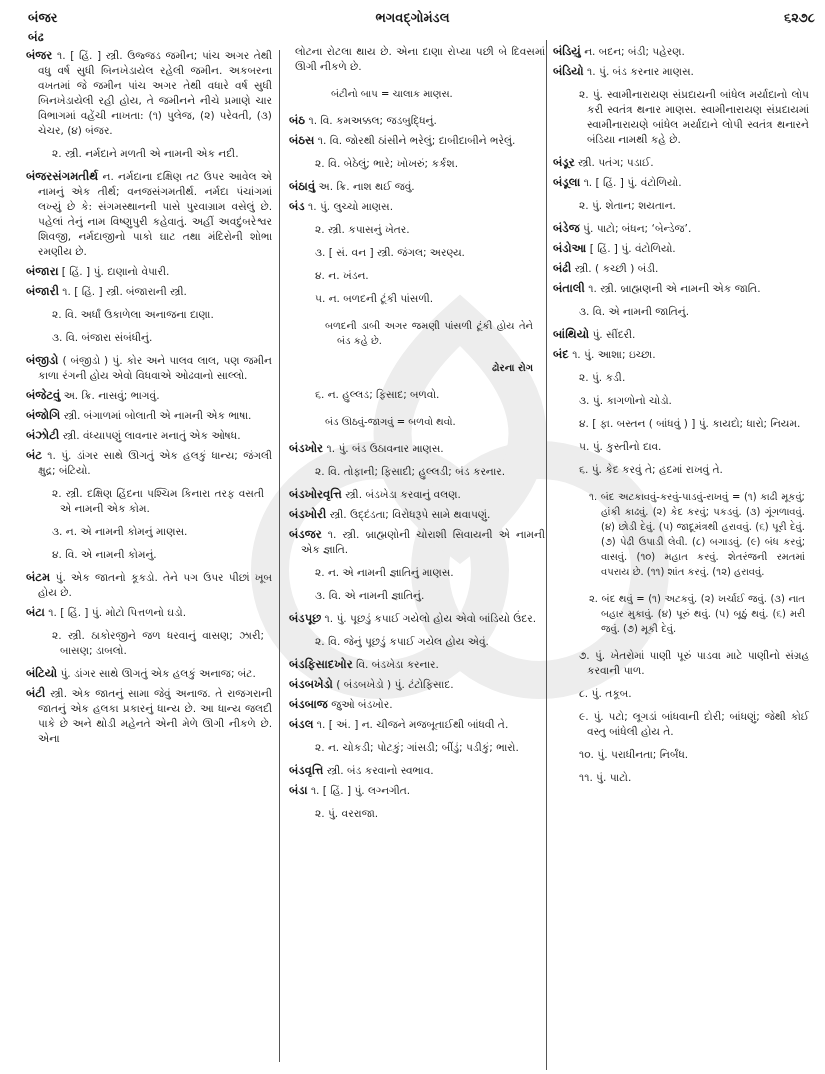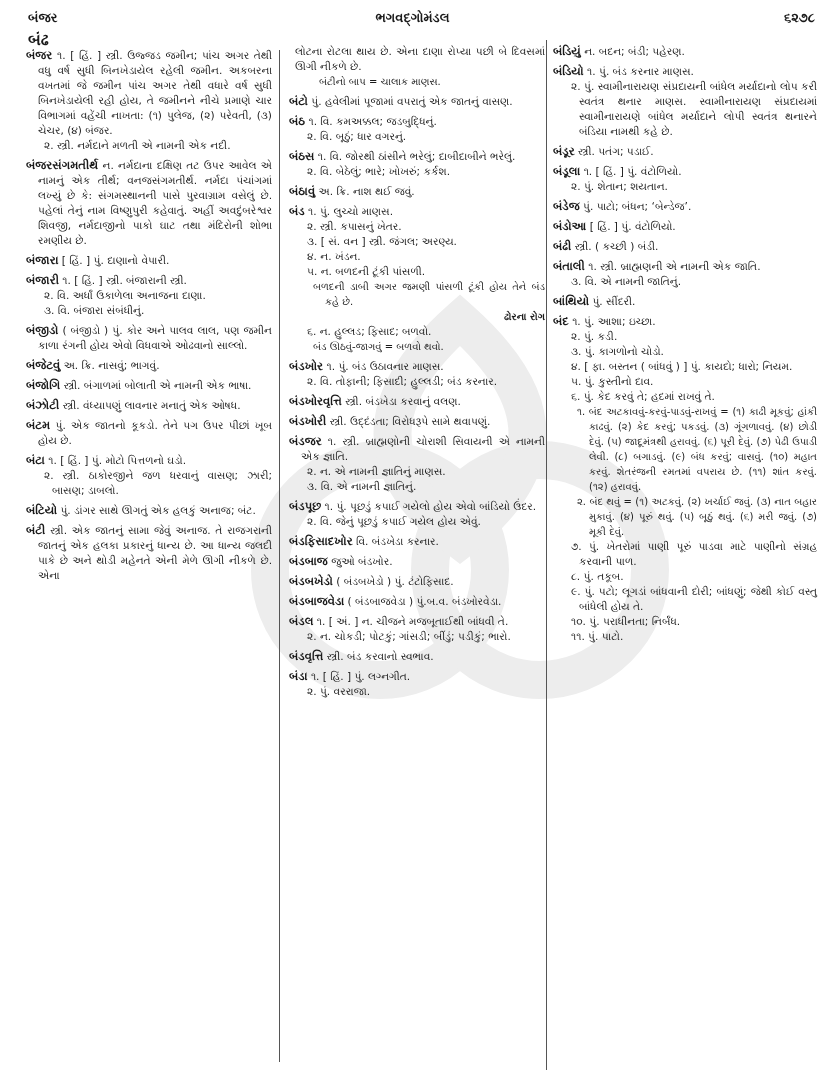--- a/index.html
+++ b/index.html
@@ -12,36 +12,36 @@
     position: absolute; left: 250px; top: 240px; width: 420px; height: 560px;
     pointer-events: none; z-index: 0;
   }
   .header {
     position: absolute; top: 6px; left: 0; width: 825px; height: 24px;
     font-size: 13px; font-weight: bold; z-index: 1;
   }
   .header .left { position: absolute; left: 28px; top: 4px; }
   .header .center { position: absolute; left: 0; right: 0; top: 4px; text-align: center; }
   .header .right { position: absolute; right: 10px; top: 4px; }
-  .subhead { position: absolute; left: 28px; top: 30px; font-size: 16px; font-weight: bold; z-index: 1; }
+  .subhead { position: absolute; left: 28px; top: 30px; font-size: 12px; font-weight: bold; z-index: 1; }
   .col {
     position: absolute; top: 48px; bottom: 6px; z-index: 1;
     font-size: 10.6px; line-height: 15px;
   }
   .col1 { left: 26px; width: 246px; }
   .col2 { left: 289px; width: 256px; top: 44px; }
   .col3 { left: 553px; width: 264px; top: 44px; }
   .divider { position: absolute; width: 1px; background: #555; z-index: 1; }
   .d1 { left: 279px; top: 50px; height: 1012px; }
   .d2 { left: 546px; top: 40px; height: 1030px; }
   .entry { margin: 0 0 5px 0; padding-left: 12px; text-indent: -12px; text-align: justify; }
   .hw { font-weight: bold; font-size: 11.6px; }
-  .sense { padding-left: 6px; text-indent: 0; margin: 0; }
+  .sense { padding-left: 6px; text-indent: 0; margin: 8px; }
   .sense.hang { padding-left: 14px; text-indent: -8px; }
-  .note { padding-left: 24px; font-size: 10px; margin: 0; }
+  .note { padding-left: 24px; font-size: 10px; margin: 12px; }
   p { margin: 0; }
 </style>
 </head>
 <body>
 
 <svg class="watermark" viewBox="0 0 420 560">
   <g fill="none" stroke="#ededed" stroke-width="38">
     <circle cx="130" cy="330" r="110"></circle>
     <circle cx="290" cy="330" r="110"></circle>
     <path d="M210 80 C 300 160, 300 230, 210 300 C 120 230, 120 160, 210 80 Z"></path>
@@ -60,41 +60,40 @@
 
 <div class="col col1">
     <div class="entry"><span class="hw">બંજર</span> <span>૧. [ હિં. ] સ્ત્રી. ઉજ્જડ જમીન; પાંચ અગર તેથી વધુ વર્ષ સુધી બિનખેડાયેલ રહેલી જમીન. અકબરના વખતમાં જે જમીન પાંચ અગર તેથી વધારે વર્ષ સુધી બિનખેડાયેલી રહી હોય, તે જમીનને નીચે પ્રમાણે ચાર વિભાગમાં વહેંચી નાખતા: (૧) પુલેજ, (૨) પરેવતી, (૩) ચેચર, (૪) બંજર.</span><p class="sense hang">૨. સ્ત્રી. નર્મદાને મળતી એ નામની એક નદી.</p></div>
     <div class="entry"><span class="hw">બંજરસંગમતીર્થ</span> <span>ન. નર્મદાના દક્ષિણ તટ ઉપર આવેલ એ નામનું એક તીર્થ; વનજસંગમતીર્થ. નર્મદા પંચાંગમાં લખ્યું છે કે: સંગમસ્થાનની પાસે પુરવાગ્રામ વસેલું છે. પહેલાં તેનું નામ વિષ્ણુપુરી કહેવાતું. અહીં અવદુંબરેશ્વર શિવજી, નર્મદાજીનો પાકો ઘાટ તથા મંદિરોની શોભા રમણીય છે.</span></div>
     <div class="entry"><span class="hw">બંજારા</span> <span>[ હિં. ] પું. દાણાનો વેપારી.</span></div>
     <div class="entry"><span class="hw">બંજારી</span> <span>૧. [ હિં. ] સ્ત્રી. બંજારાની સ્ત્રી.</span><p class="sense hang">૨. વિ. અર્ધાં ઉકાળેલા અનાજના દાણા.</p><p class="sense hang">૩. વિ. બંજારા સંબંધીનું.</p></div>
     <div class="entry"><span class="hw">બંજીડો</span> <span>( બંજીડો ) પું. કોર અને પાલવ લાલ, પણ જમીન કાળા રંગની હોય એવો વિધવાએ ઓઢવાનો સાલ્લો.</span></div>
     <div class="entry"><span class="hw">બંજેટવું</span> <span>અ. ક્રિ. નાસવું; ભાગવું.</span></div>
     <div class="entry"><span class="hw">બંજોગિ</span> <span>સ્ત્રી. બંગાળમાં બોલાતી એ નામની એક ભાષા.</span></div>
     <div class="entry"><span class="hw">બંઝોટી</span> <span>સ્ત્રી. વંધ્યાપણું લાવનાર મનાતું એક ઓષધ.</span></div>
+    <div class="entry"><span class="hw">બંટ</span> <span>૧. પું. ડાંગર સાથે ઊગતું એક હલકું ધાન્ય; જંગલી ક્ષુદ્ર; બંટિયો.</span><p class="sense hang">૨. સ્ત્રી. દક્ષિણ હિંદના પશ્ચિમ કિનારા તરફ વસતી એ નામની એક કોમ.</p><p class="sense hang">૩. ન. એ નામની કોમનું માણસ.</p><p class="sense hang">૪. વિ. એ નામની કોમનું.</p></div>
     <div class="entry"><span class="hw">બંટમ</span> <span>પું. એક જાતનો કૂકડો. તેને પગ ઉપર પીછાં ખૂબ હોય છે.</span></div>
     <div class="entry"><span class="hw">બંટા</span> <span>૧. [ હિં. ] પું. મોટો પિત્તળનો ઘડો.</span><p class="sense hang">૨. સ્ત્રી. ઠાકોરજીને જળ ધરવાનું વાસણ; ઝારી; બાસણ; ડાબલો.</p></div>
     <div class="entry"><span class="hw">બંટિયો</span> <span>પું. ડાંગર સાથે ઊગતું એક હલકું અનાજ; બંટ.</span></div>
     <div class="entry"><span class="hw">બંટી</span> <span>સ્ત્રી. એક જાતનું સામા જેવું અનાજ. તે રાજગરાની જાતનું એક હલકા પ્રકારનું ધાન્ય છે. આ ધાન્ય જલદી પાકે છે અને થોડી મહેનતે એની મેળે ઊગી નીકળે છે. એના</span></div>
   </div>
 <div class="col col2">
     <div class="entry" style="padding-left: 6px; text-indent: 0px;"><span>લોટના રોટલા થાય છે. એના દાણા રોપ્યા પછી બે દિવસમાં ઊગી નીકળે છે.</span><p class="note">બંટીનો બાપ = ચાલાક માણસ.</p></div>
-    <div class="entry"><span class="hw">બંટો</span> <span>પું. હવેલીમાં પૂજામાં વપરાતું એક જાતનું વાસણ.</span></div>
-    <div class="entry"><span class="hw">બંઠ</span> <span>૧. વિ. કમઅક્કલ; જડબુદ્ધિનું.</span><p class="sense hang">૨. વિ. બૂઠું; ધાર વગરનું.</p></div>
+    <div class="entry"><span class="hw">બંઠ</span> <span>૧. વિ. કમઅક્કલ; જડબુદ્ધિનું.</span></div>
     <div class="entry"><span class="hw">બંઠસ</span> <span>૧. વિ. જોરથી ઠાંસીને ભરેલું; દાબીદાબીને ભરેલું.</span><p class="sense hang">૨. વિ. બેઠેલું; ભારે; ખોખરું; કર્કશ.</p></div>
     <div class="entry"><span class="hw">બંઠાવું</span> <span>અ. ક્રિ. નાશ થઈ જવું.</span></div>
     <div class="entry"><span class="hw">બંડ</span> <span>૧. પું. લુચ્ચો માણસ.</span><p class="sense hang">૨. સ્ત્રી. કપાસનું ખેતર.</p><p class="sense hang">૩. [ સં. વન ] સ્ત્રી. જંગલ; અરણ્ય.</p><p class="sense hang">૪. ન. ખંડન.</p><p class="sense hang">૫. ન. બળદની ટૂંકી પાંસળી.</p><p class="note">બળદની ડાબી અગર જમણી પાંસળી ટૂંકી હોય તેને બંડ કહે છે.</p><p class="note" style="text-align: right;"><span style="font-weight: bold;">ઢોરના રોગ</span></p><p class="sense hang">૬. ન. હુલ્લડ; ફિસાદ; બળવો.</p><p class="note">બંડ ઊઠવું-જાગવું = બળવો થવો.</p></div>
     <div class="entry"><span class="hw">બંડખોર</span> <span>૧. પું. બંડ ઉઠાવનાર માણસ.</span><p class="sense hang">૨. વિ. તોફાની; ફિસાદી; હુલ્લડી; બંડ કરનાર.</p></div>
     <div class="entry"><span class="hw">બંડખોરવૃત્તિ</span> <span>સ્ત્રી. બંડખેડા કરવાનું વલણ.</span></div>
     <div class="entry"><span class="hw">બંડખોરી</span> <span>સ્ત્રી. ઉદ્દંડતા; વિરોધરૂપે સામે થવાપણું.</span></div>
     <div class="entry"><span class="hw">બંડજર</span> <span>૧. સ્ત્રી. બ્રાહ્મણોની ચોરાશી સિવાયની એ નામની એક જ્ઞાતિ.</span><p class="sense hang">૨. ન. એ નામની જ્ઞાતિનું માણસ.</p><p class="sense hang">૩. વિ. એ નામની જ્ઞાતિનું.</p></div>
     <div class="entry"><span class="hw">બંડપૂછ</span> <span>૧. પું. પૂછડું કપાઈ ગયેલો હોય એવો બાંડિયો ઉંદર.</span><p class="sense hang">૨. વિ. જેનું પૂછડું કપાઈ ગયેલ હોય એવું.</p></div>
     <div class="entry"><span class="hw">બંડફિસાદખોર</span> <span>વિ. બંડખેડા કરનાર.</span></div>
+    <div class="entry"><span class="hw">બંડબખેડો</span> <span>( બંડબખેડો ) પું. ટંટોફિસાદ.</span></div>
     <div class="entry"><span class="hw">બંડબાજ</span> <span>જુઓ બંડખોર.</span></div>
-    <div class="entry"><span class="hw">બંડબખેડો</span> <span>( બંડબખેડો ) પું. ટંટોફિસાદ.</span></div>
-    <div class="entry"><span class="hw">બંડબાજવેડા</span> <span>( બંડબાજવેડા ) પું.બ.વ. બંડખોરવેડા.</span></div>
     <div class="entry"><span class="hw">બંડલ</span> <span>૧. [ અં. ] ન. ચીજને મજબૂતાઈથી બાંધવી તે.</span><p class="sense hang">૨. ન. ચોકડી; પોટકું; ગાંસડી; બીંડું; પડીકું; ભારો.</p></div>
     <div class="entry"><span class="hw">બંડવૃત્તિ</span> <span>સ્ત્રી. બંડ કરવાનો સ્વભાવ.</span></div>
     <div class="entry"><span class="hw">બંડા</span> <span>૧. [ હિં. ] પું. લગ્નગીત.</span><p class="sense hang">૨. પું. વરરાજા.</p></div>
   </div>
 <div class="col col3">
     <div class="entry"><span class="hw">બંડિયું</span> <span>ન. બદન; બંડી; પહેરણ.</span></div>
     <div class="entry"><span class="hw">બંડિયો</span> <span>૧. પું. બંડ કરનાર માણસ.</span><p class="sense hang">૨. પું. સ્વામીનારાયણ સંપ્રદાયની બાંધેલ મર્યાદાનો લોપ કરી સ્વતંત્ર થનાર માણસ. સ્વામીનારાયણ સંપ્રદાયમાં સ્વામીનારાયણે બાંધેલ મર્યાદાને લોપી સ્વતંત્ર થનારને બંડિયા નામથી કહે છે.</p></div>
     <div class="entry"><span class="hw">બંડૂર</span> <span>સ્ત્રી. પતંગ; પડાઈ.</span></div>
     <div class="entry"><span class="hw">બંડૂલા</span> <span>૧. [ હિં. ] પું. વંટોળિયો.</span><p class="sense hang">૨. પું. શેતાન; શયતાન.</p></div>
     <div class="entry"><span class="hw">બંડેજ</span> <span>પું. પાટો; બંધન; ‘બેન્ડેજ’.</span></div>

